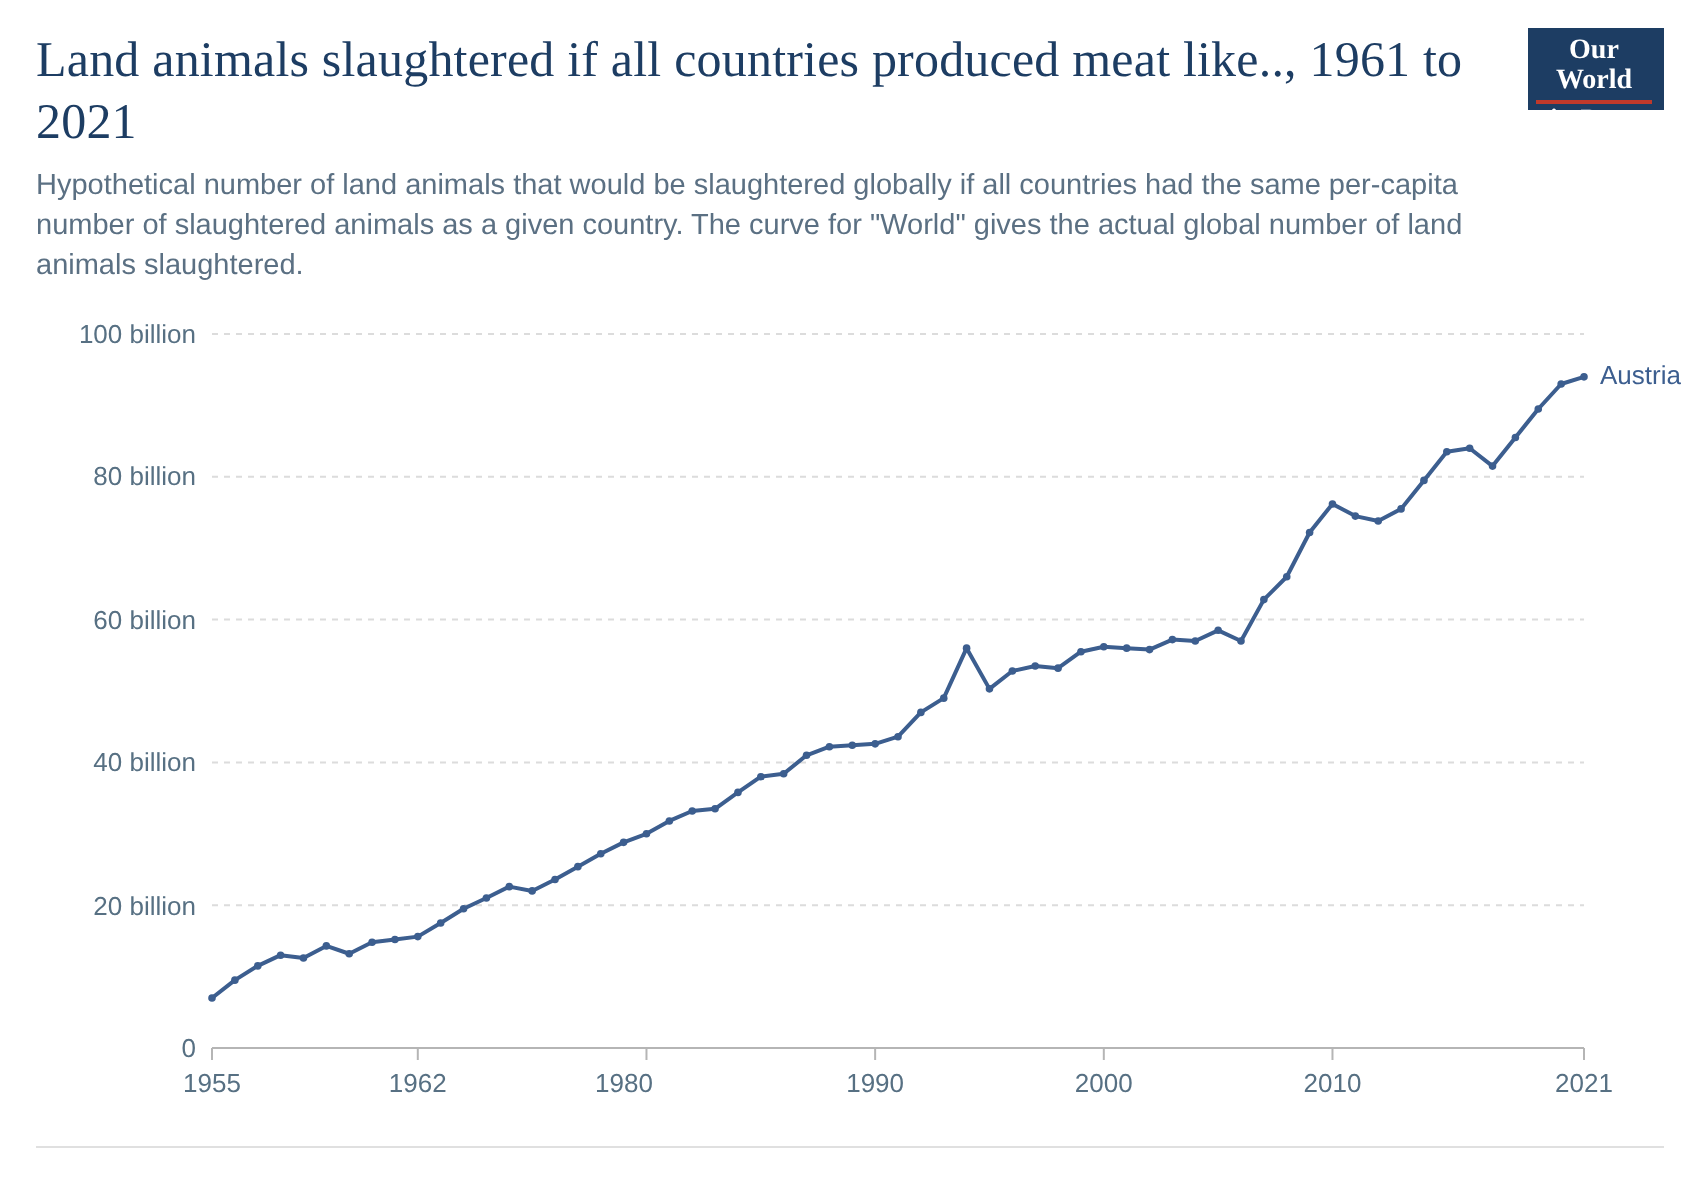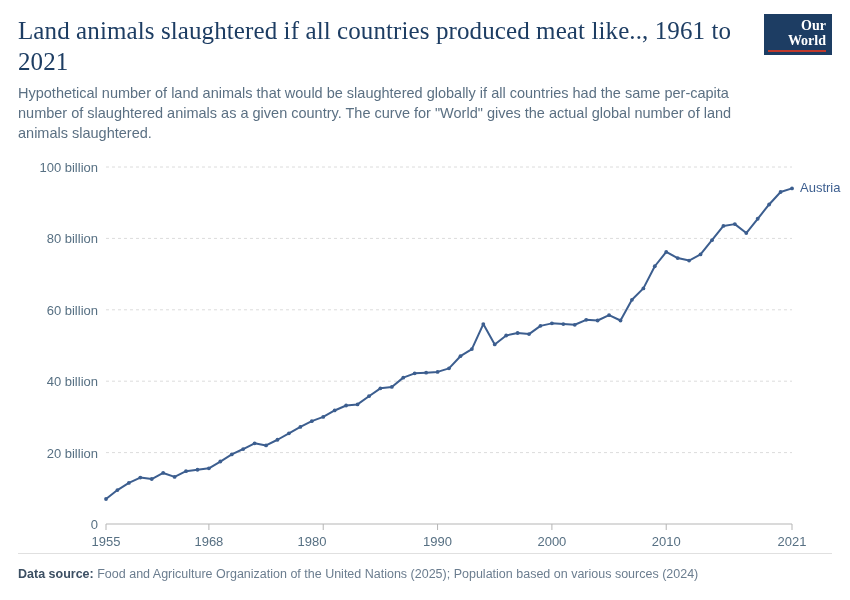--- a/index.html
+++ b/index.html
@@ -47,21 +47,21 @@
     top: -2px;
     right: 0;
     width: 68px;
     height: 41px;
     background: #1d3d63;
     color: #ffffff;
     font-family: "Liberation Serif", serif;
     font-weight: bold;
     font-size: 14px;
     line-height: 1.08;
-    text-align: right;
+    text-align: center;
     padding: 4px 6px 0 4px;
     box-sizing: border-box;
   }
   .owid-logo .l2 {
     display: block;
     border-top: 2px solid #c0392b;
     margin-top: 2px;
     padding-top: 1px;
   }
   
@@ -226,32 +226,28 @@
     <div class="y-axis-labels" id="y-axis-labels">
         <div class="y-label" style="top: 367px;">0</div>
         <div class="y-label" style="top: 295.6px;">20 billion</div>
         <div class="y-label" style="top: 224.2px;">40 billion</div>
         <div class="y-label" style="top: 152.8px;">60 billion</div>
         <div class="y-label" style="top: 81.4px;">80 billion</div>
         <div class="y-label" style="top: 10px;">100 billion</div>
       </div>
     <div class="x-axis-labels" id="x-axis-labels" style="bottom: 18px;">
         <div class="x-label" style="left: 88px;">1955</div>
-        <div class="x-label" style="left: 190.9px;">1968</div>
+        <div class="x-label" style="left: 190.9px;">1962</div>
         <div class="x-label" style="left: 294px;">1980</div>
         <div class="x-label" style="left: 419.567px;">1990</div>
         <div class="x-label" style="left: 533.9px;">2000</div>
         <div class="x-label" style="left: 648.233px; text-align: center;">2010</div>
         <div class="x-label" style="left: 774px;">2021</div>
       </div>
     <div id="series-labels">
         <div class="series-label" style="left: 782px; top: 23.42px; color: rgb(60, 94, 143);">Austria</div>
       </div>
   </div>
 
   <div class="footer">
-    <div>
-      <span class="src-label">Data source:</span>
-      <span>Food and Agriculture Organization of the United Nations (2025); Population based on various sources (2024)</span>
-    </div>
   </div>
 
 </div>
 
 </body></html>

